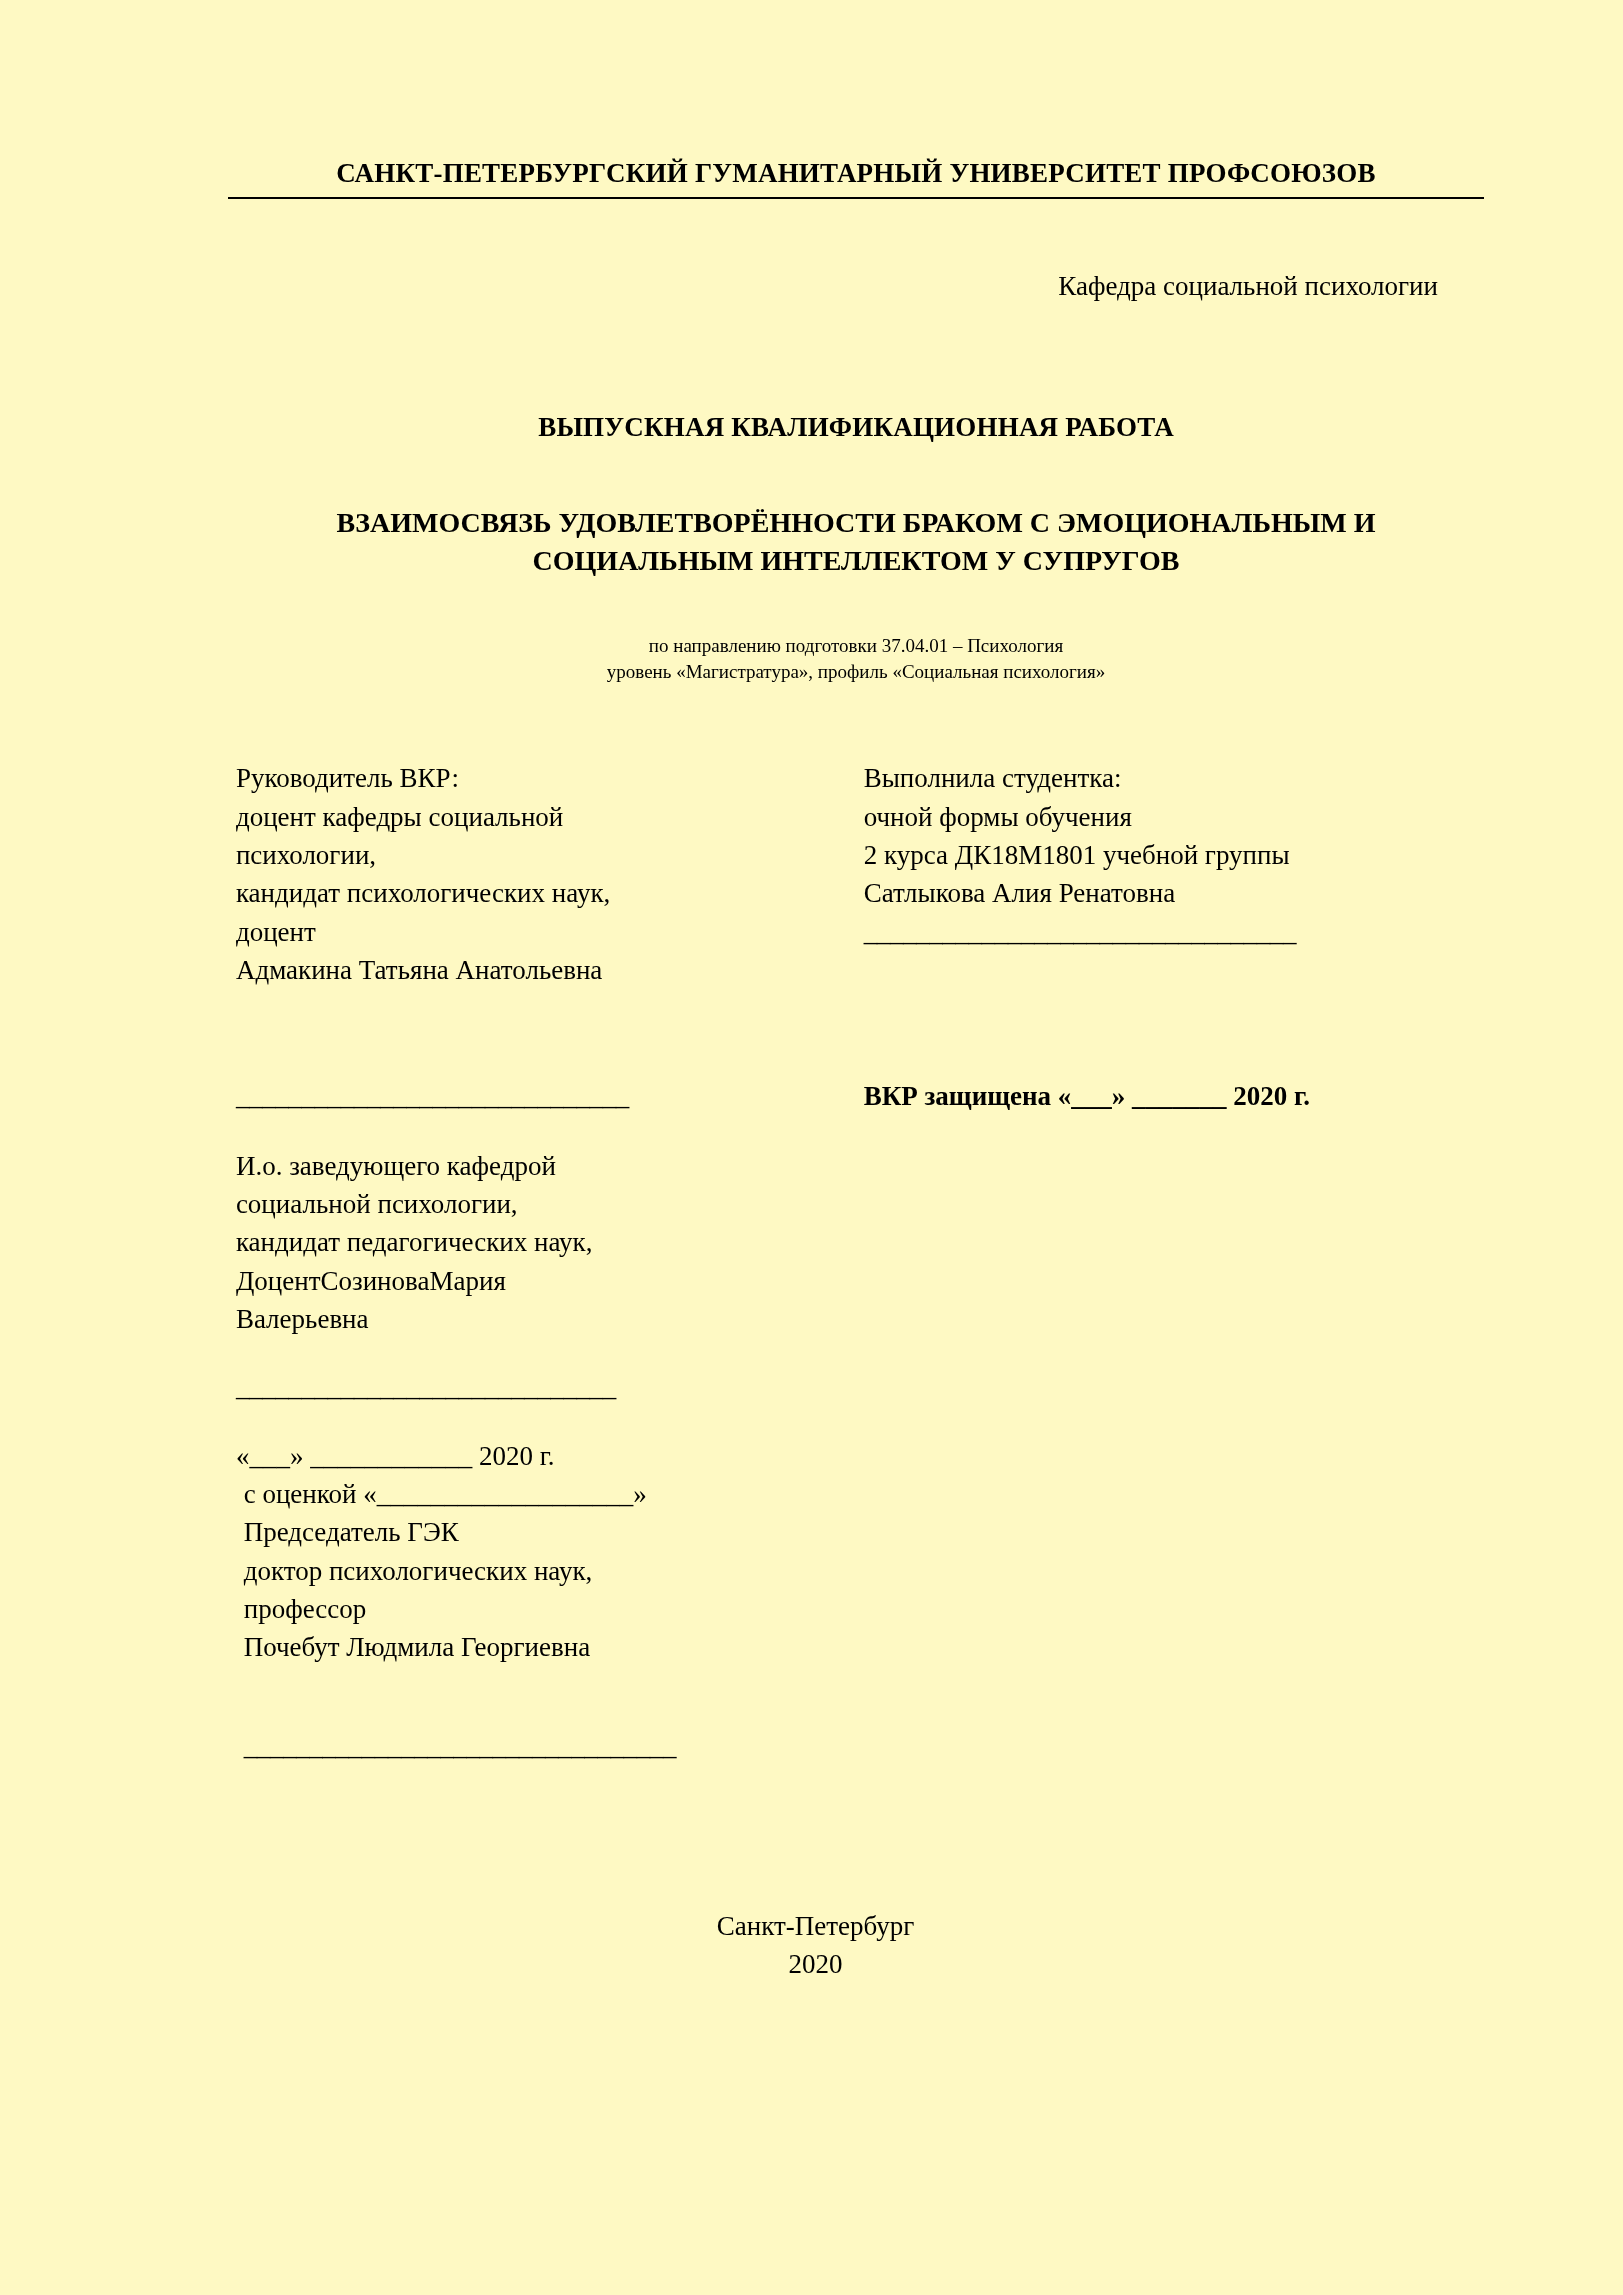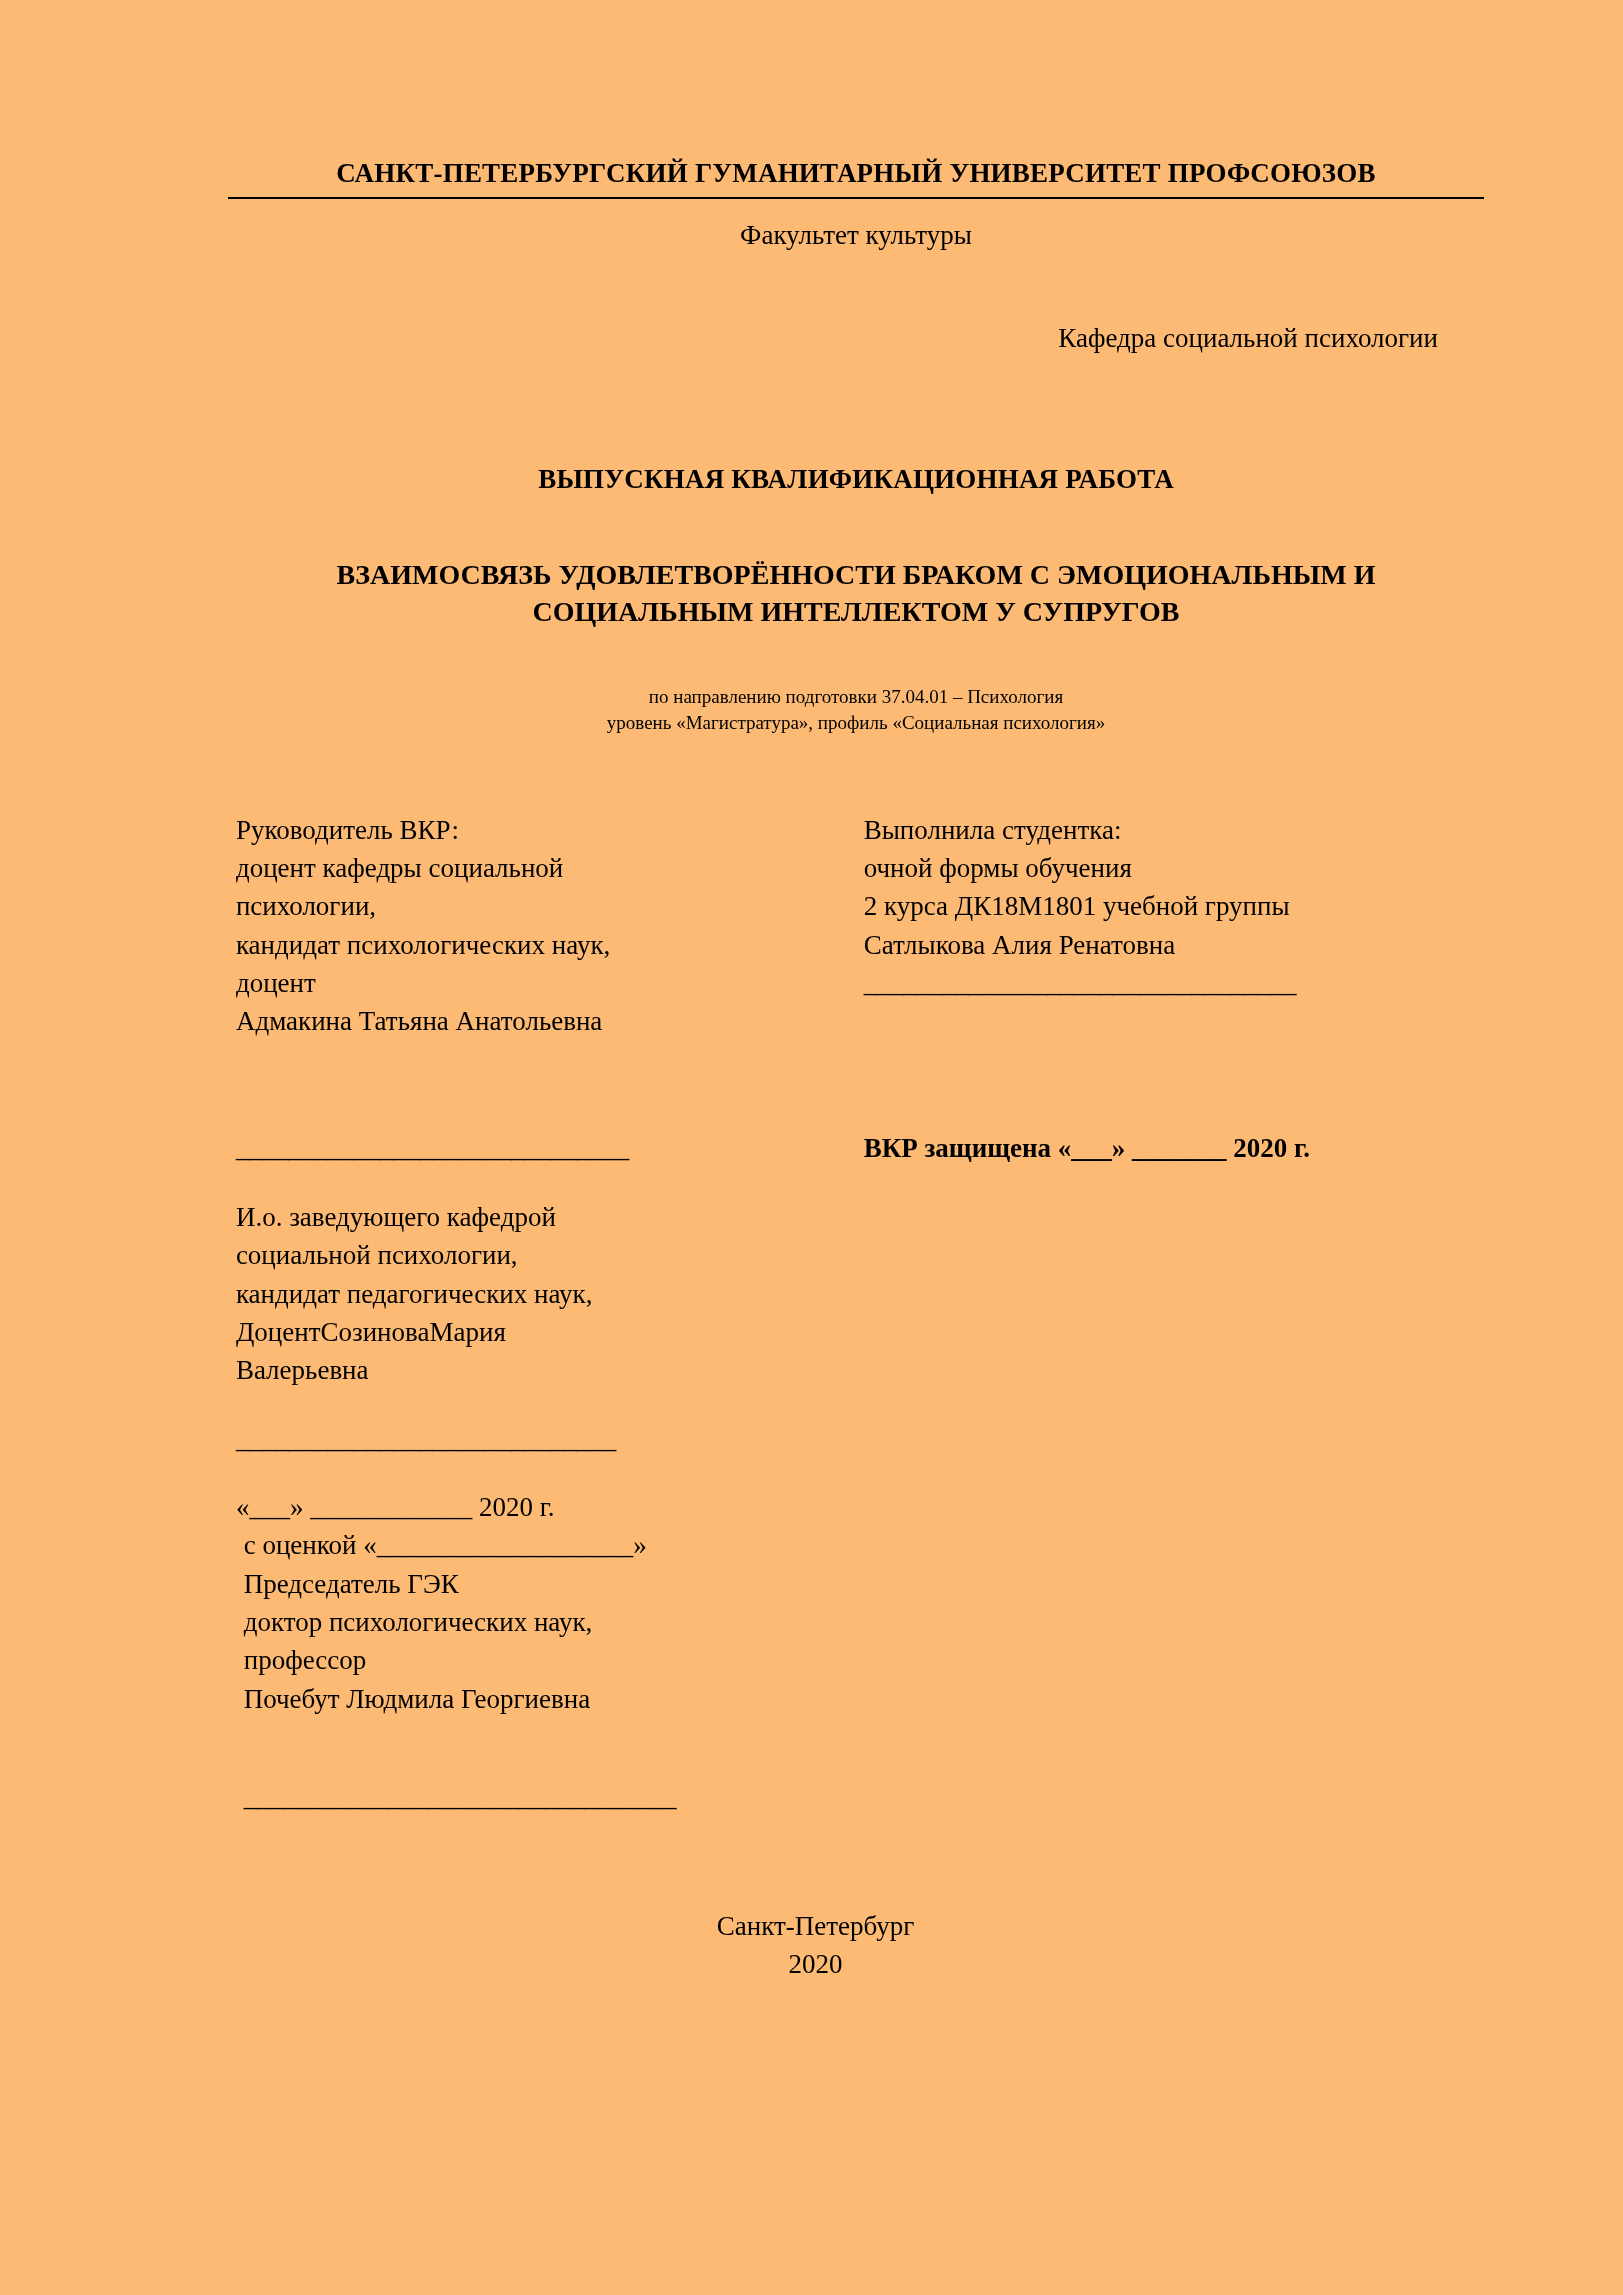--- a/index.html
+++ b/index.html
@@ -13,21 +13,21 @@
     font-family: "Liberation Serif", serif;
     color: #000000;
     position: relative;
     overflow: hidden;
   }
   .page {
     position: absolute;
     left: 0; top: 0;
     width: 1623px;
     height: 2295px;
-    background: #fdba74;
+    background: #fef9c3;
   }
   .content {
     position: absolute;
     left: 228px;
     top: 157px;
     width: 1256px;
   }
 
   
   .univ-title {
@@ -133,21 +133,20 @@
     line-height: 1.4;
   }
 </style>
 </head>
 <body>
 
 <div class="page">
   <div class="content">
 
     <div class="univ-title">САНКТ-ПЕТЕРБУРГСКИЙ ГУМАНИТАРНЫЙ УНИВЕРСИТЕТ ПРОФСОЮЗОВ</div>
-    <div class="faculty">Факультет культуры</div>
     <div class="department">Кафедра социальной психологии</div>
 
     <div class="work-type">ВЫПУСКНАЯ КВАЛИФИКАЦИОННАЯ РАБОТА</div>
     <div class="topic">ВЗАИМОСВЯЗЬ УДОВЛЕТВОРЁННОСТИ БРАКОМ С ЭМОЦИОНАЛЬНЫМ И СОЦИАЛЬНЫМ ИНТЕЛЛЕКТОМ У СУПРУГОВ</div>
 
     <div class="program">
       <div>по направлению подготовки 37.04.01 – Психология</div>
       <div>уровень «Магистратура», профиль «Социальная психология»</div>
     </div>
 

